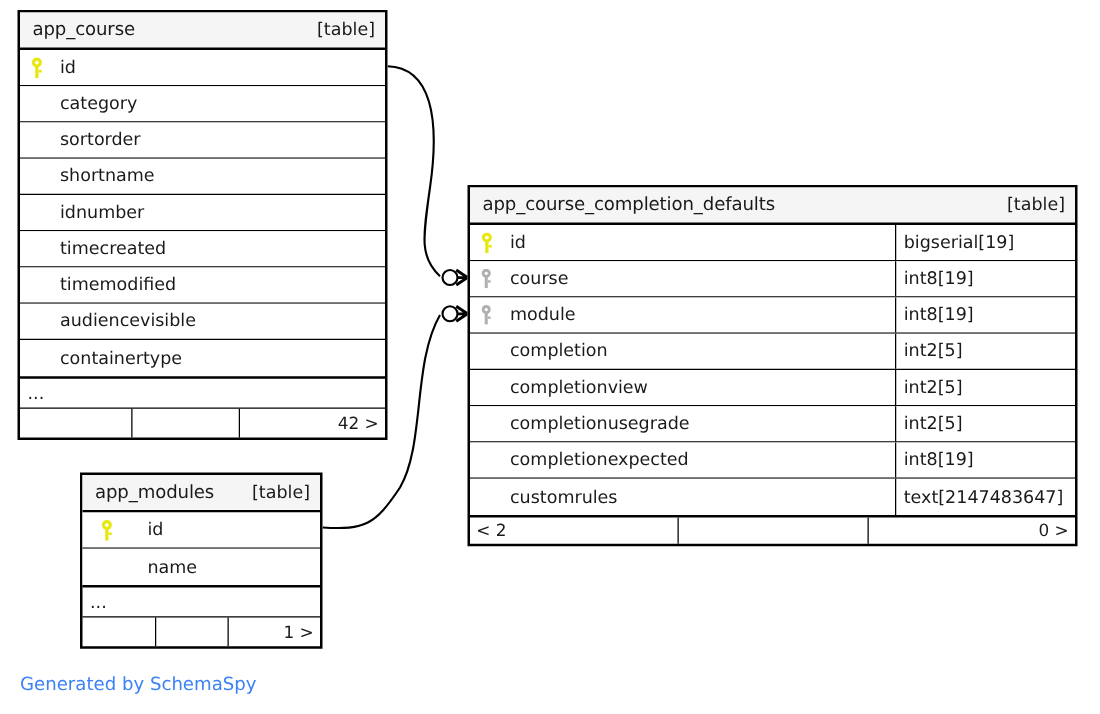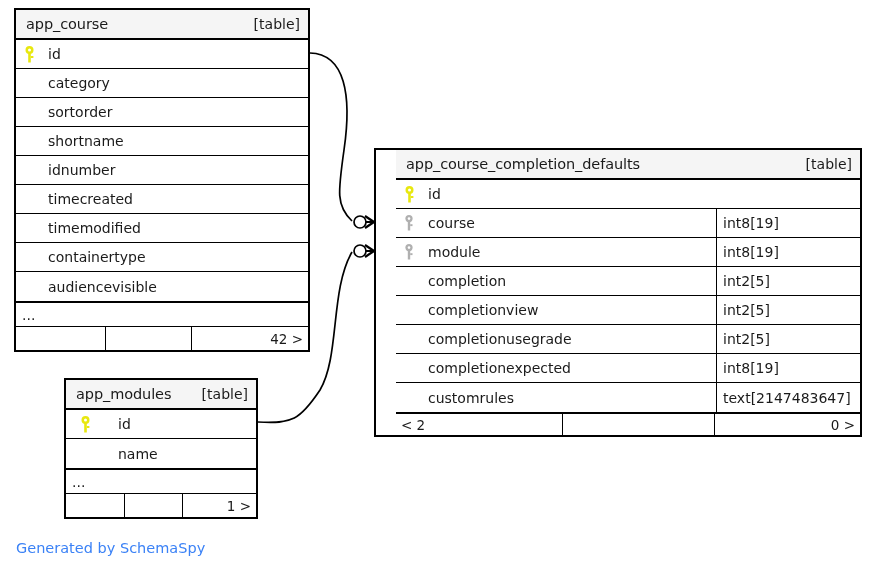--- a/index.html
+++ b/index.html
@@ -118,21 +118,21 @@
   }
   .ft-cell:last-child { border-right: none; }
   .ft-left  { justify-content: flex-start; }
   .ft-right { justify-content: flex-end; }
 
   
   .key-icon { display: block; }
 
   
   #tbl-course            { left: 14px;  top: 8px;   width: 296px; }
-  #tbl-completion        { left: 374px; top: 148px; width: 488px; padding-left: 20px; }
+  #tbl-completion        { left: 374px; top: 148px; width: 488px; }
   #tbl-modules           { left: 64px;  top: 378px; width: 194px; }
 
   #tbl-completion .col-type { width: 144px; }
 
   
   #tbl-modules .col-name { padding-left: 14px; }
 
   .connectors {
     position: absolute;
     left: 0; top: 0;
@@ -227,28 +227,28 @@
     <div class="row">
       <div class="col-name">
         <span class="keyslot"></span>
         <span class="lbl">timemodified</span>
       </div>
     </div>
 
     <div class="row">
       <div class="col-name">
         <span class="keyslot"></span>
+        <span class="lbl">audiencevisible</span>
+      </div>
+    </div>
+
+    <div class="row">
+      <div class="col-name">
+        <span class="keyslot"></span>
         <span class="lbl">containertype</span>
-      </div>
-    </div>
-
-    <div class="row">
-      <div class="col-name">
-        <span class="keyslot"></span>
-        <span class="lbl">audiencevisible</span>
       </div>
     </div>
 
   </div>
 
   <div class="row-ellipsis">...</div>
 
   <div class="ent-footer">
     <div class="ft-cell ft-left" style="width:90px"></div>
     <div class="ft-cell ft-left" style="width:86px"></div>
@@ -268,20 +268,21 @@
         <span class="keyslot">
           <svg class="key-icon" width="11" height="17" viewBox="0 0 11 17" xmlns="http://www.w3.org/2000/svg">
             <circle cx="5.5" cy="4" r="4" fill="#e8e80f"></circle>
             <circle cx="5.5" cy="4" r="1.5" fill="#ffffff"></circle>
             <rect x="4.2" y="6.5" width="2.6" height="10" fill="#e8e80f"></rect>
             <rect x="6.8" y="10" width="2.6" height="2" fill="#e8e80f"></rect>
           </svg>
         </span>
         <span class="lbl">id</span>
       </div>
+      <div class="col-type">bigserial[19]</div>
     </div>
 
     <div class="row">
       <div class="col-name">
         <span class="keyslot">
           <svg class="key-icon" width="10" height="16" viewBox="0 0 10 16" xmlns="http://www.w3.org/2000/svg">
             <circle cx="5" cy="3.6" r="3.6" fill="#b0b0b0"></circle>
             <circle cx="5" cy="3.6" r="1.3" fill="#ffffff"></circle>
             <rect x="3.8" y="6" width="2.4" height="9.5" fill="#b0b0b0"></rect>
             <rect x="6.2" y="9.2" width="2.3" height="1.9" fill="#b0b0b0"></rect>

